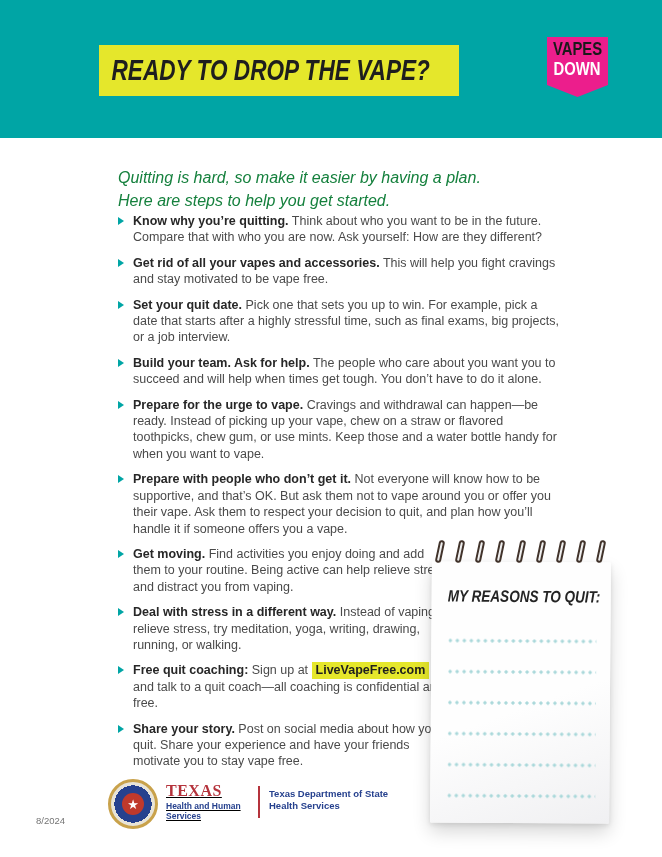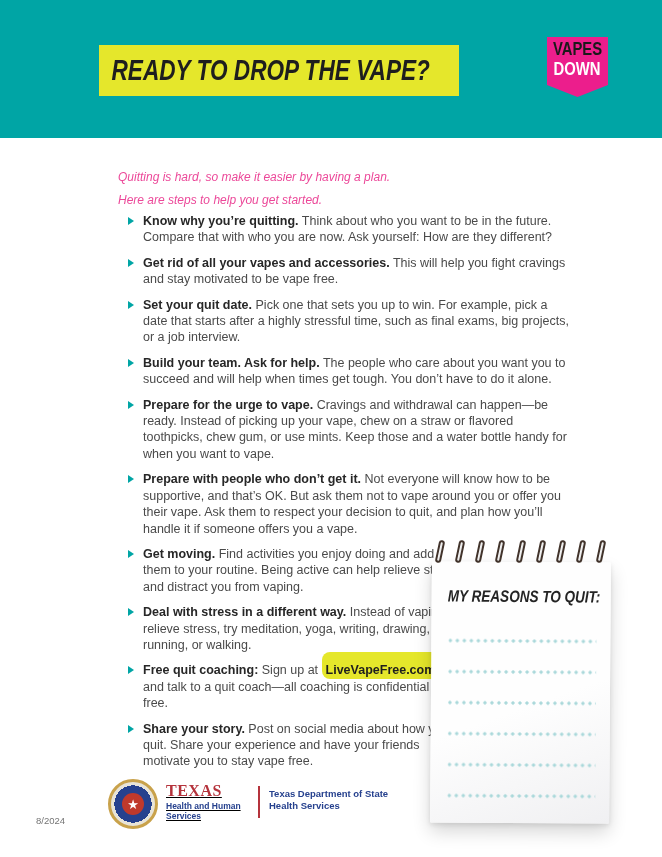--- a/index.html
+++ b/index.html
@@ -35,43 +35,42 @@
   .logo .l1, .logo .l2 {
     font-weight: bold; font-size: 19px; line-height: 20px;
     transform: scaleX(0.78); letter-spacing: 0px; white-space: nowrap;
   }
   .logo .l1 { color: #1A1A1A; }
   .logo .l2 { color: #ffffff; }
 
   
   .intro {
     position: absolute; top: 166px; left: 118px; width: 440px;
-    font-style: italic; font-size: 12px; line-height: 23px; color: #ec4899;
+    font-style: italic; font-size: 16px; line-height: 23px; color: #15803d;
   }
 
   
   .bullet-list {
-    position: absolute; top: 213px; left: 128px; width: 447px;
+    position: absolute; top: 213px; left: 118px; width: 447px;
     list-style: none;
   }
   .bullet {
     position: relative; padding-left: 15px; margin-bottom: 9px;
     font-size: 12.5px; line-height: 16.4px; color: #4A4A4A;
   }
   .bullet.narrow { width: 333px; }
   .bullet .lead { color: #272727; font-weight: bold; }
   .tri {
     position: absolute; left: 0; top: 4px; width: 0; height: 0;
     border-left: 6.5px solid #00A5A5;
     border-top: 4px solid transparent; border-bottom: 4px solid transparent;
   }
   .hl {
     background: #E5E72B; color: #1E1E1E; font-weight: bold;
-    padding: 11px 4px 2px 4px;
-    border-radius: 8px;
+    padding: 1px 4px 2px 4px;
   }
 
   
   .notepad { position: absolute; top: 540px; left: 429px; width: 183px; height: 285px; }
   .paper {
     position: absolute; top: 22px; left: 2px; right: 2px; bottom: 2px;
     background: linear-gradient(160deg, #FEFEFE 55%, #F0F0F2 100%);
     box-shadow: 0 9px 18px rgba(0,0,0,0.16), 0 2px 5px rgba(0,0,0,0.10);
     transform: rotate(0.4deg); border-radius: 1px;
   }

